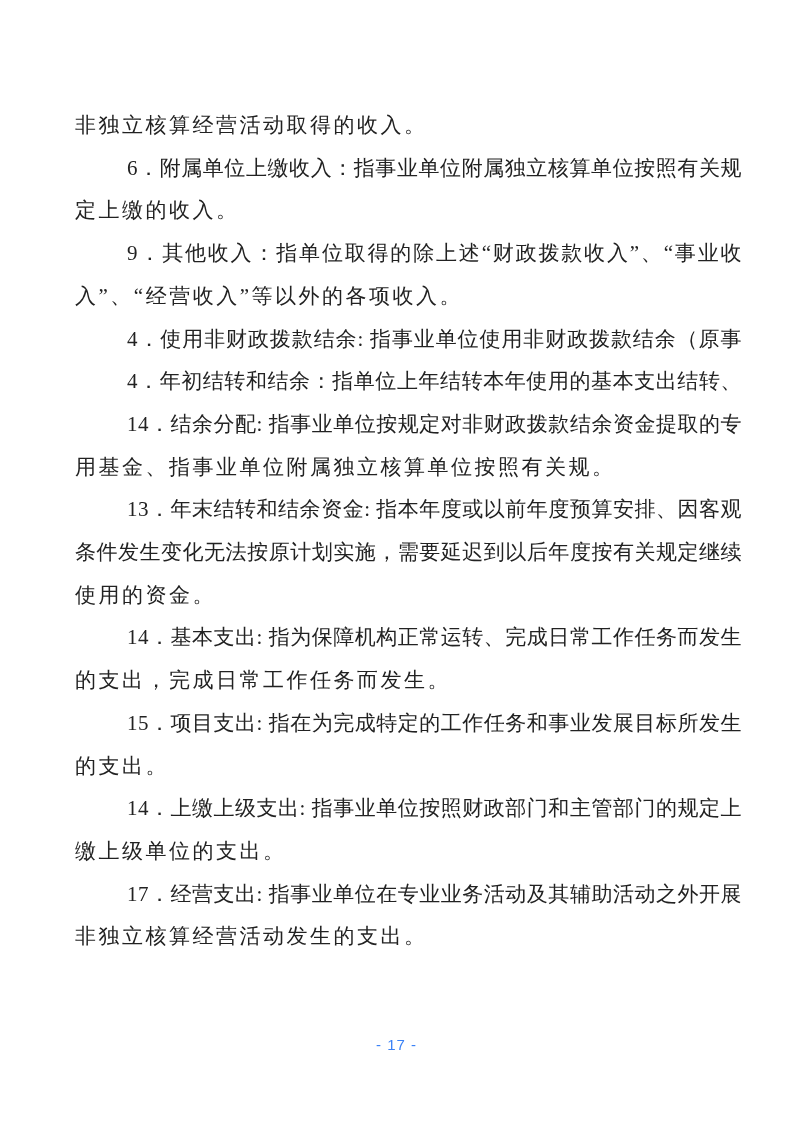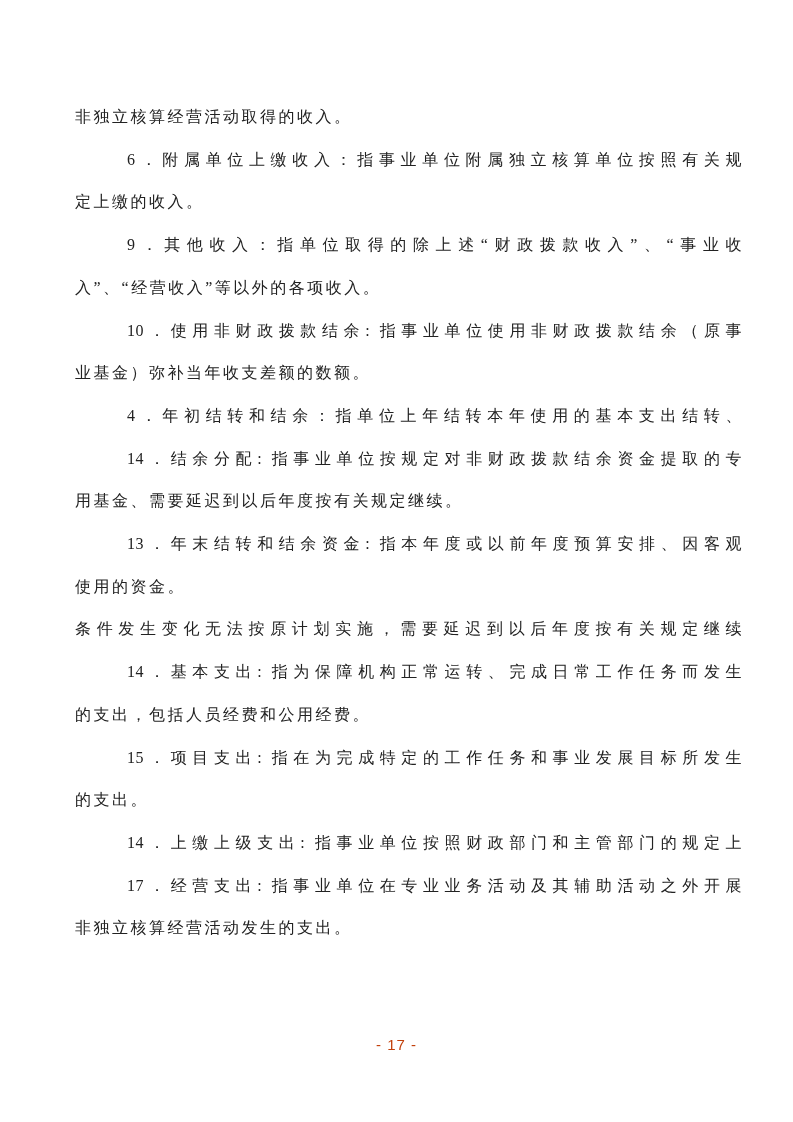--- a/index.html
+++ b/index.html
@@ -12,23 +12,23 @@
     width: 793px;
     height: 1122px;
     background: #ffffff;
     overflow: hidden;
     font-family: "Liberation Serif", "DejaVu Serif", serif;
     color: #222222;
   }
   .doc-body {
     position: absolute;
     left: 75px;
-    top: 96px;
+    top: 104px;
     width: 667px;
-    font-size: 16px;
+    font-size: 21px;
     line-height: 42.7px;
   }
   .line {
     text-align: justify;
     text-align-last: justify;
     white-space: pre-wrap;
     letter-spacing: 0.5px;
   }
   .line.last {
     text-align-last: left;
@@ -41,45 +41,45 @@
     position: absolute;
     left: 0;
     top: 1036px;
     width: 100%;
     text-align: center;
   }
   .page-number {
     font-family: "Liberation Sans", "DejaVu Sans", sans-serif;
     font-size: 15px;
     letter-spacing: 1px;
-    color: #c2410c;
+    color: #3b82f6;
   }
 </style>
 </head>
 <body>
 
 <div class="page">
   <div class="doc-body">
       <div class="line last">非独立核算经营活动取得的收入。</div>
       <div class="line indent">6．附属单位上缴收入：指事业单位附属独立核算单位按照有关规</div>
       <div class="line last">定上缴的收入。</div>
       <div class="line indent">9．其他收入：指单位取得的除上述“财政拨款收入”、“事业收</div>
       <div class="line last">入”、“经营收入”等以外的各项收入。</div>
-      <div class="line indent">10．使用非财政拨款结余: 指事业单位使用非财政拨款结余（原事</div>
-      <div class="line last">业基金）弥补当年收支差额的数额。</div>
+      <div class="line indent">4．使用非财政拨款结余: 指事业单位使用非财政拨款结余（原事</div>
       <div class="line indent">4．年初结转和结余：指单位上年结转本年使用的基本支出结转、</div>
       <div class="line indent">14．结余分配: 指事业单位按规定对非财政拨款结余资金提取的专</div>
-      <div class="line last">用基金、需要延迟到以后年度按有关规定继续。</div>
+      <div class="line last">用基金、指事业单位附属独立核算单位按照有关规。</div>
       <div class="line indent">13．年末结转和结余资金: 指本年度或以前年度预算安排、因客观</div>
+      <div class="line">条件发生变化无法按原计划实施，需要延迟到以后年度按有关规定继续</div>
       <div class="line last">使用的资金。</div>
-      <div class="line">条件发生变化无法按原计划实施，需要延迟到以后年度按有关规定继续</div>
       <div class="line indent">14．基本支出: 指为保障机构正常运转、完成日常工作任务而发生</div>
-      <div class="line last">的支出，包括人员经费和公用经费。</div>
+      <div class="line last">的支出，完成日常工作任务而发生。</div>
       <div class="line indent">15．项目支出: 指在为完成特定的工作任务和事业发展目标所发生</div>
       <div class="line last">的支出。</div>
       <div class="line indent">14．上缴上级支出: 指事业单位按照财政部门和主管部门的规定上</div>
+      <div class="line last">缴上级单位的支出。</div>
       <div class="line indent">17．经营支出: 指事业单位在专业业务活动及其辅助活动之外开展</div>
       <div class="line last">非独立核算经营活动发生的支出。</div>
     </div>
   <div class="page-footer">
     <span class="page-number">- 17 -</span>
   </div>
 </div>
 
 </body></html>

